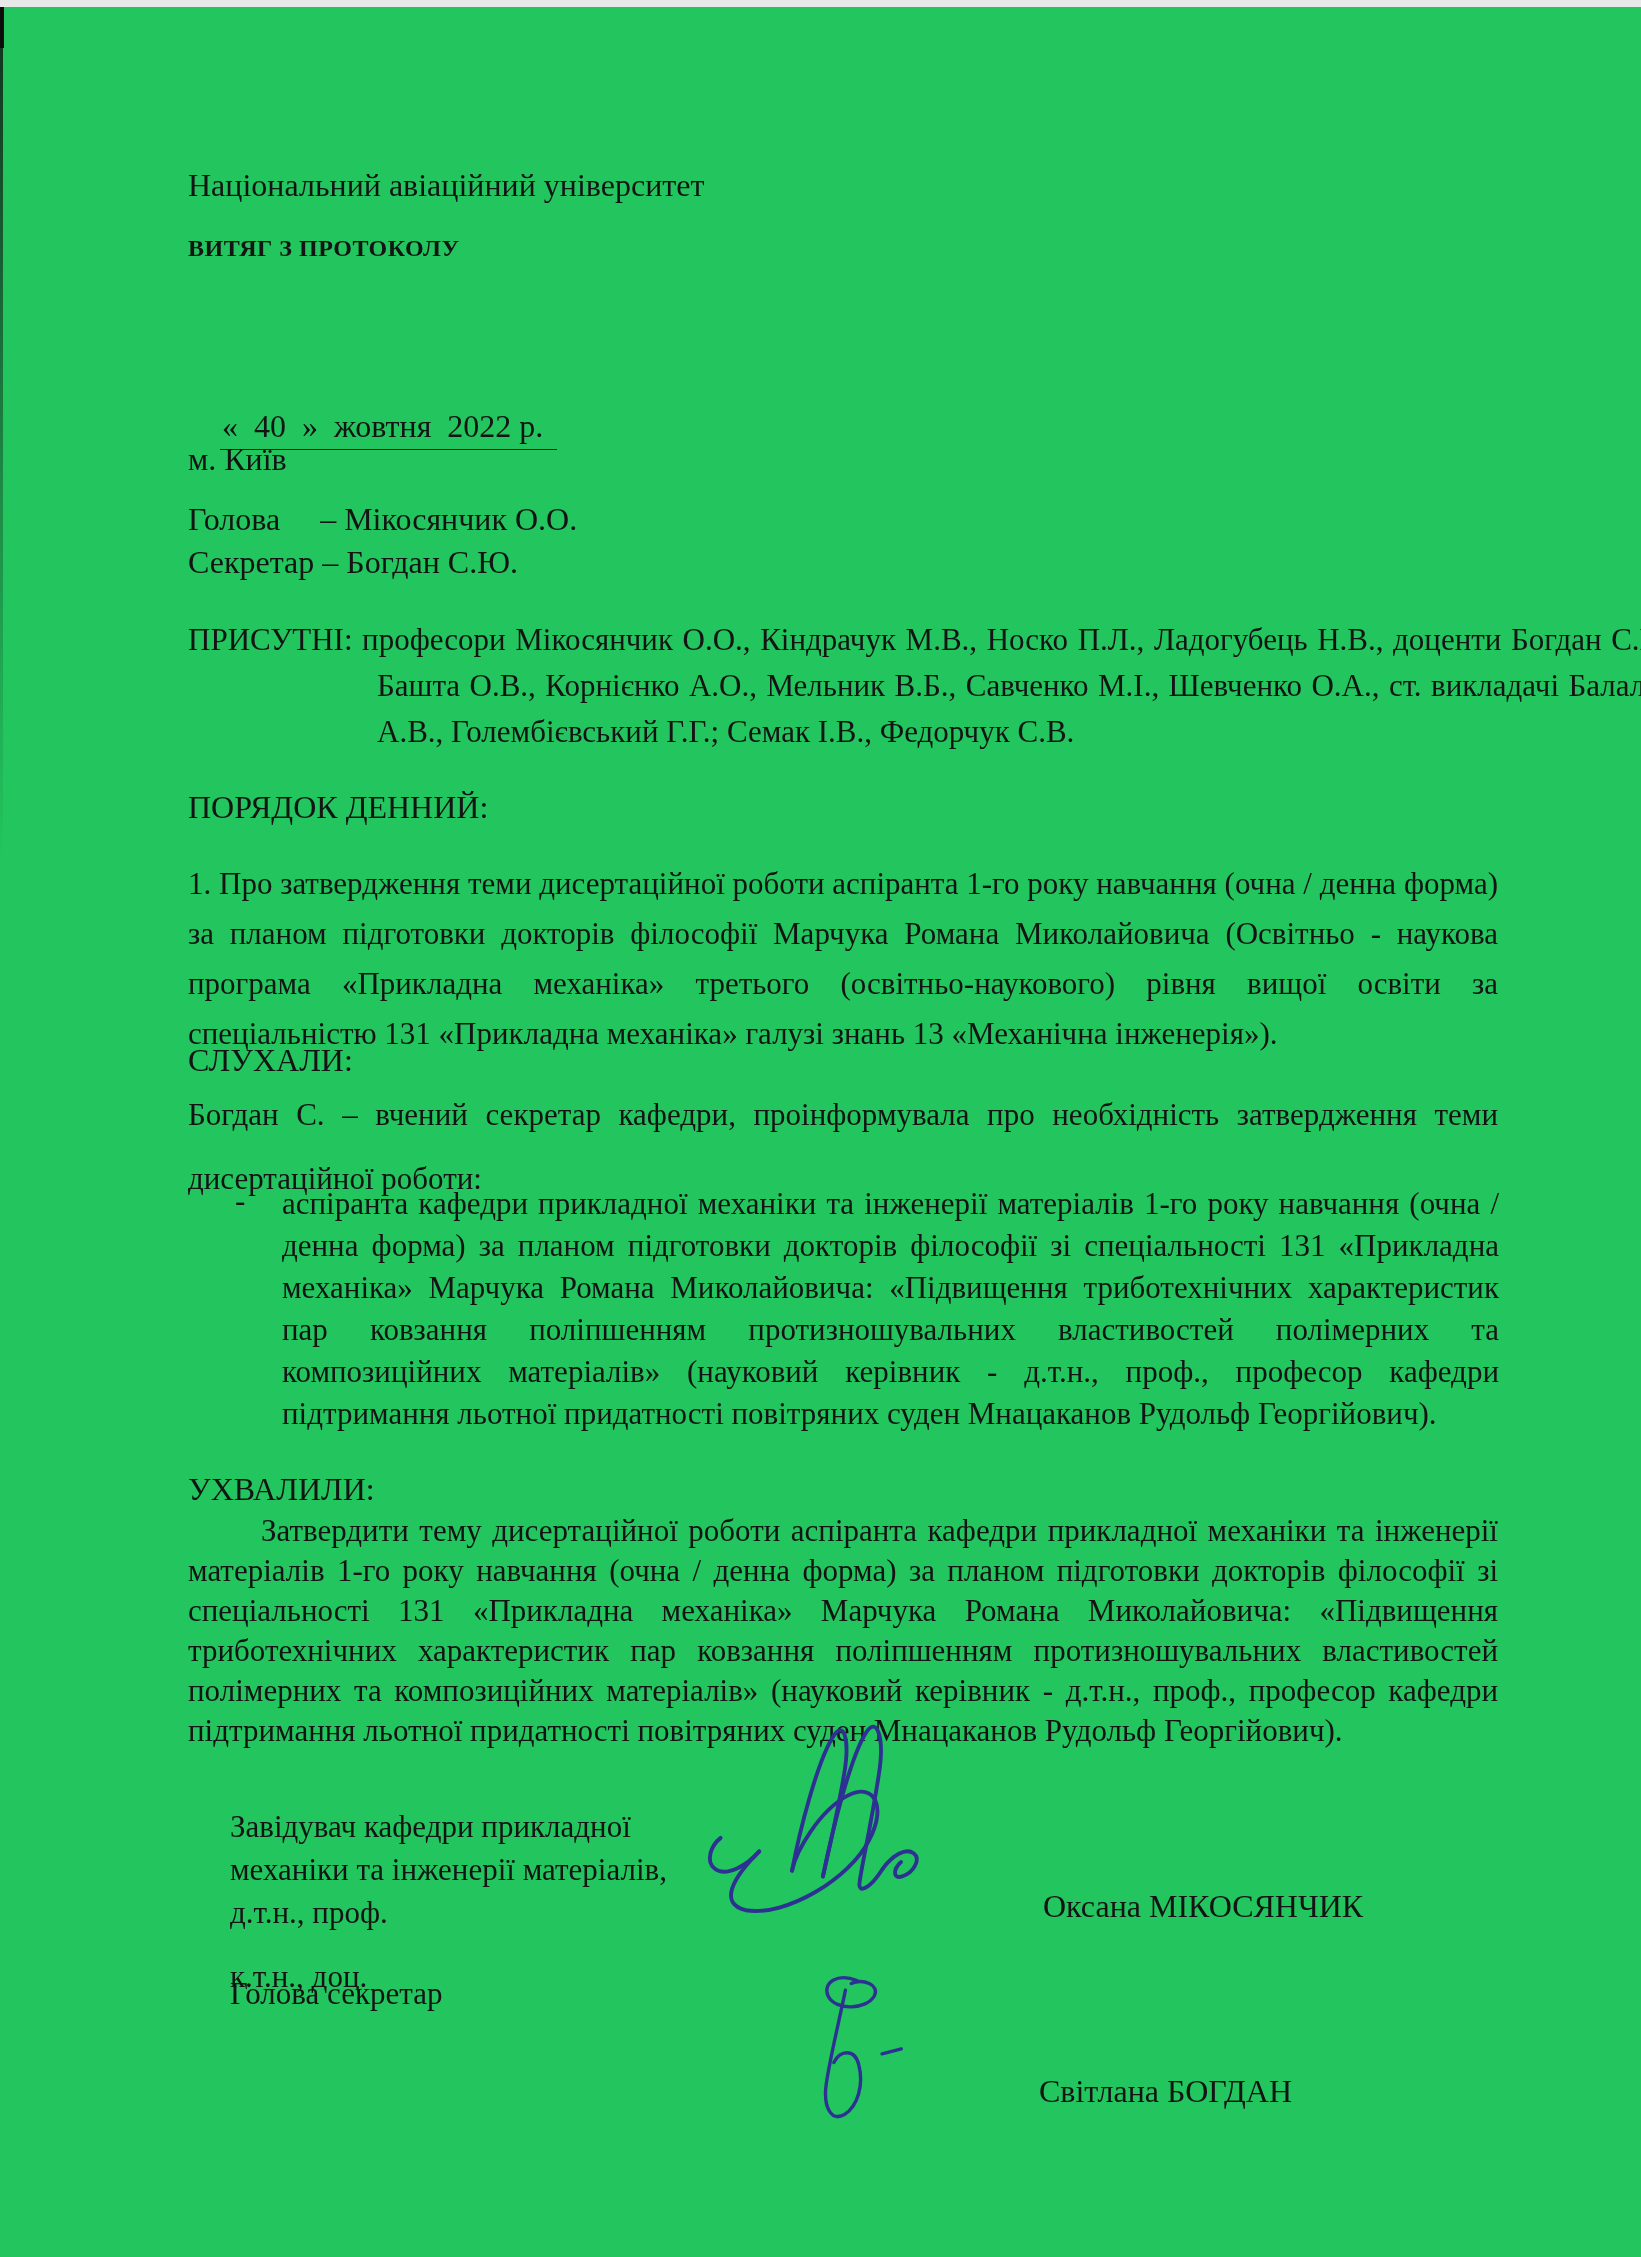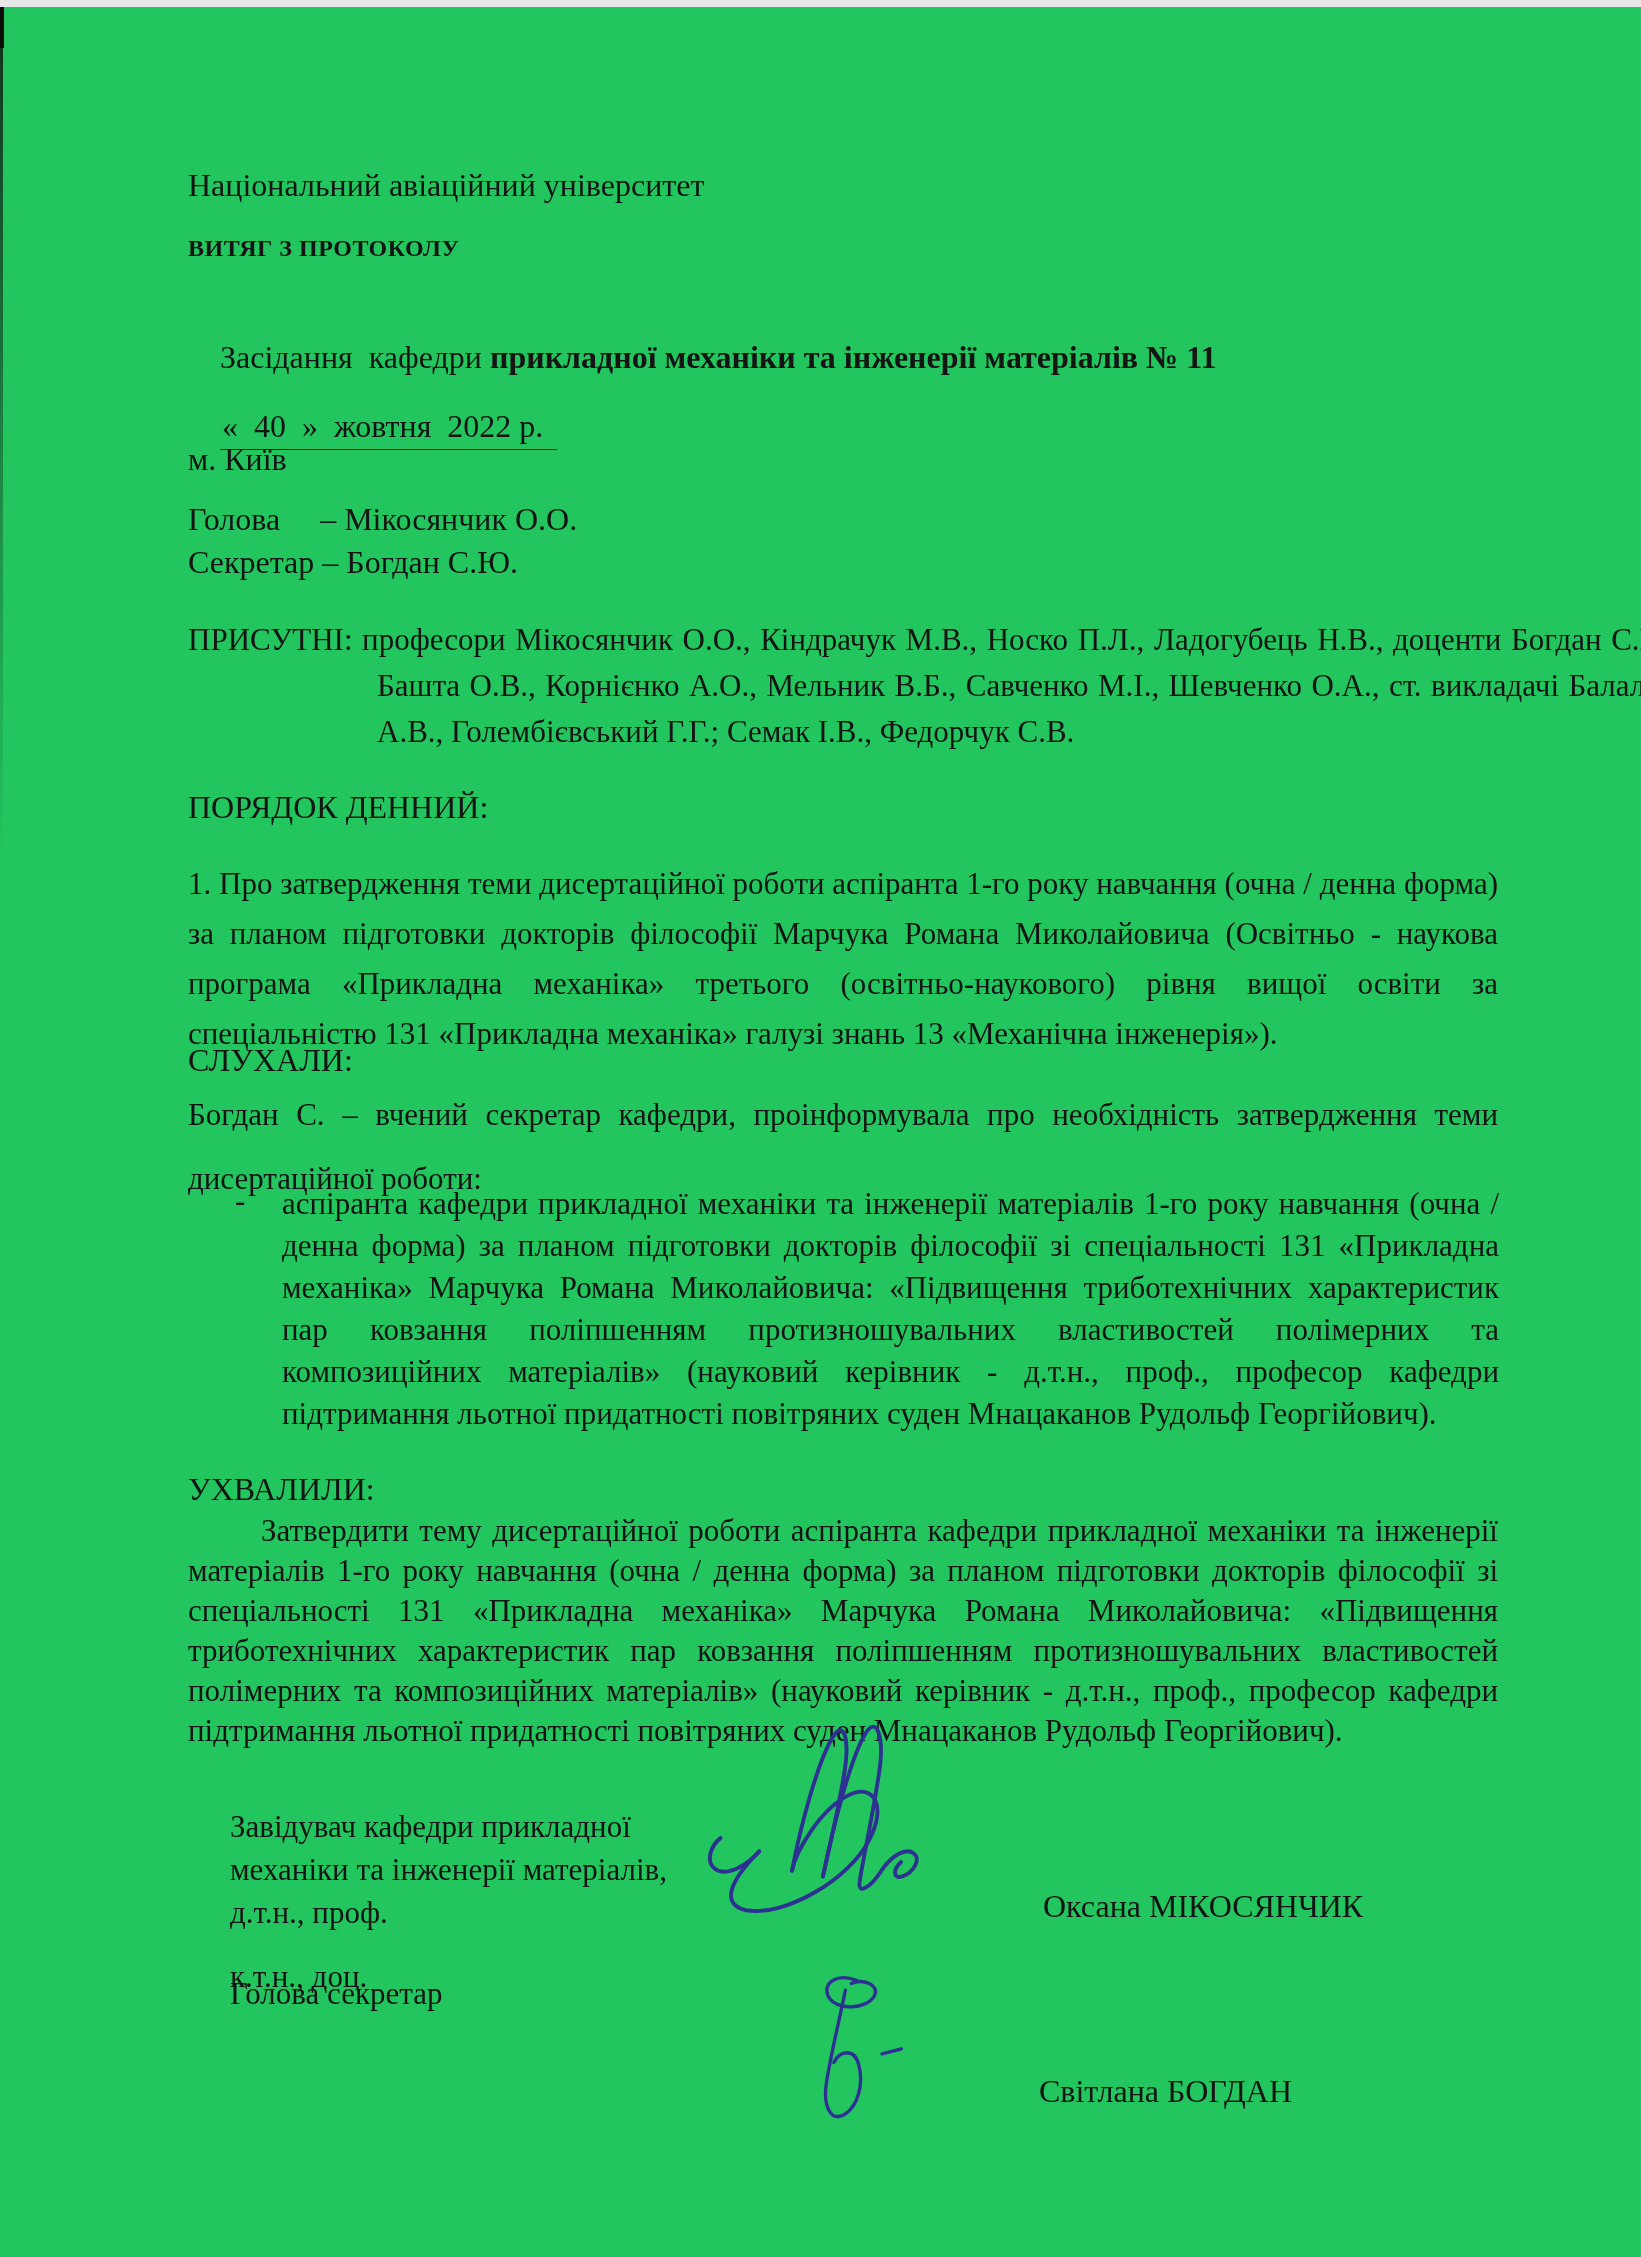--- a/index.html
+++ b/index.html
@@ -38,23 +38,20 @@
 
 <div class="page">
 
   <div class="scan-corner"></div>
   <div class="scan-edge"></div>
 
   <div class="line" style="left:188px;top:160px;">Національний авіаційний університет</div>
 
   <div class="line title" style="left:188px;top:228px;">ВИТЯГ З ПРОТОКОЛУ</div>
 
-  <div class="line" style="left:188px;top:295px;">
-    <span>Засідання  кафедри </span><span class="bold">прикладної механіки та інженерії матеріалів № 11</span>
-  </div>
 
   <div class="line" style="left:188px;top:364px;">
     <span class="date-underline">«  40  »  жовтня  2022 р.</span>
   </div>
 
   <div class="line" style="left:188px;top:434px;">м. Київ</div>
 
   <div class="line" style="left:188px;top:494px;">Голова     – Мікосянчик О.О.</div>
 
   <div class="line" style="left:188px;top:537px;">Секретар – Богдан С.Ю.</div>

